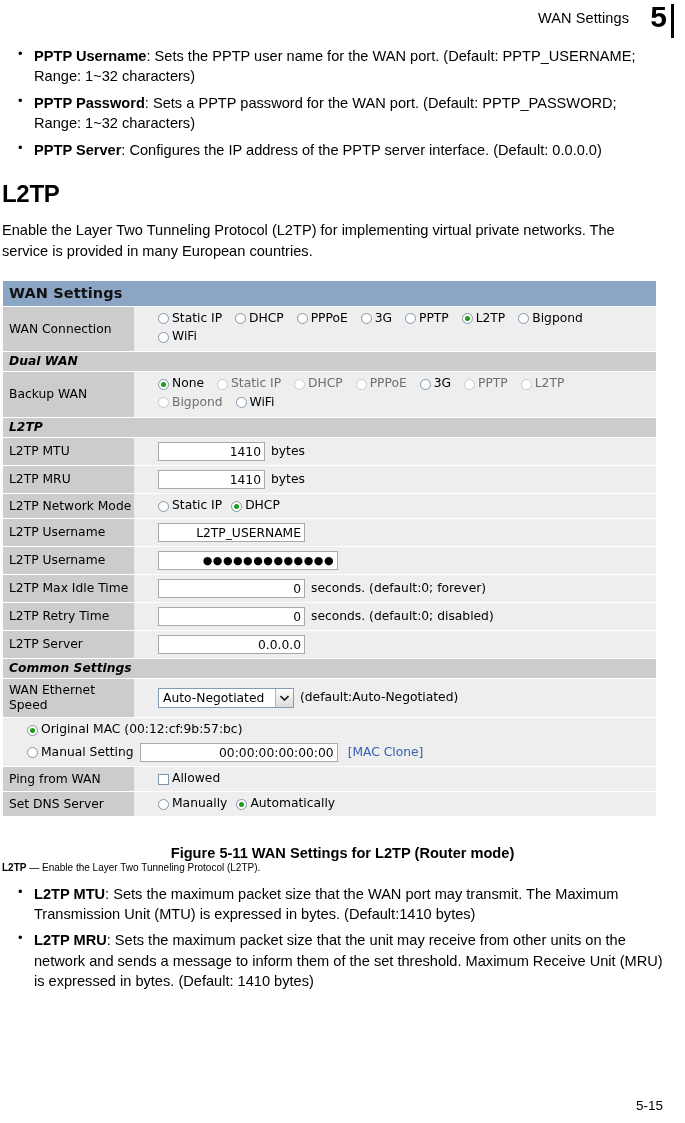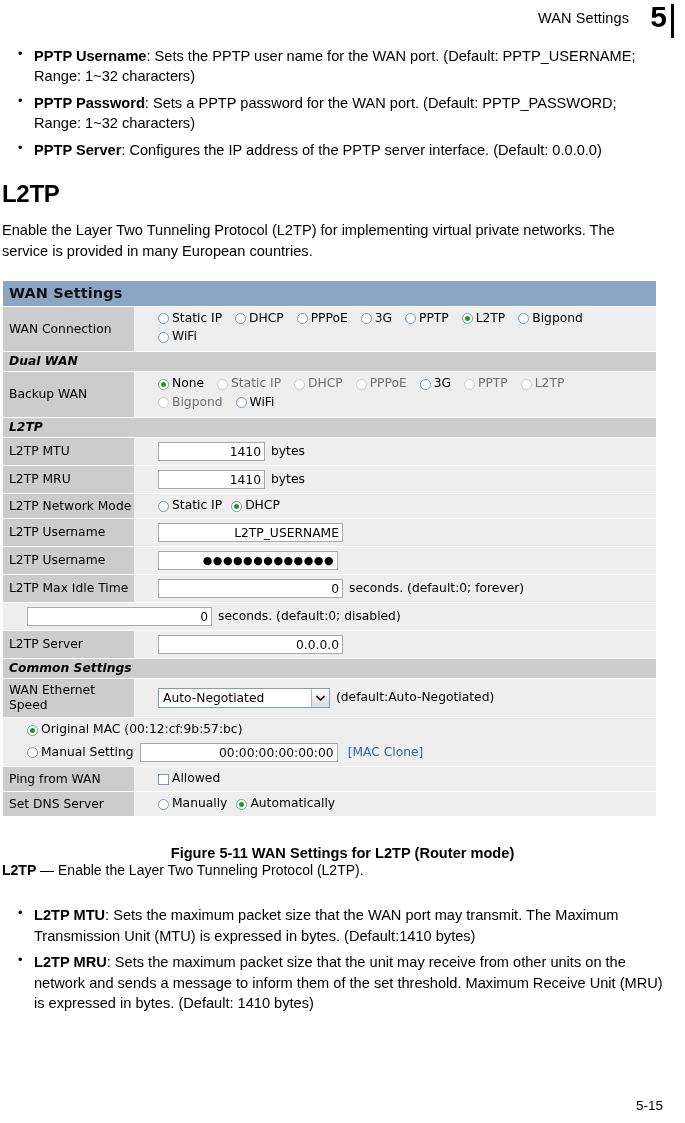--- a/index.html
+++ b/index.html
@@ -188,34 +188,34 @@
     padding: 1px 3px;
     box-sizing: border-box;
     height: 19px;
     line-height: 16px;
     color: #000;
     margin-right: 6px;
     text-align: right;
   }
   .w-small { width: 107px; }
   .w-med   { width: 180px; }
-  .w-wide  { width: 185px; }
+  .w-wide  { width: 147px; }
   .w-mac   { width: 198px; }
   .pw-dots { letter-spacing: 0.5px; font-size: 11px; }
 
   .unit { font-size: 12.3px; }
 
   
   .sel {
     display: inline-flex;
     align-items: stretch;
     border: 1px solid #7f9db9;
     background: #ffffff;
     height: 20px;
-    width: 172px;
+    width: 136px;
     box-sizing: border-box;
     margin-right: 6px;
     vertical-align: middle;
   }
   .sel .sel-txt {
     flex: 1 1 auto;
     font-size: 12.3px;
     padding: 1px 4px;
     line-height: 17px;
     white-space: nowrap;
@@ -241,21 +241,21 @@
   .mac-line .opt { margin-right: 6px; }
 
   
   .caption {
     margin: 28px 0 0 0;
     text-align: center;
     font-size: 14.6px;
     font-weight: bold;
   }
   .after-fig { margin-top: 16px; }
-  .lead { margin: 0 34px 24px 2px; font-size: 14px; line-height: 1.42; }
+  .lead { margin: 0 34px 8px 2px; font-size: 10px; line-height: 1.42; }
 
   .page-num {
     position: absolute;
     bottom: 10px;
     right: 22px;
     font-size: 13.5px;
   }
 </style>
 </head>
 <body>
@@ -423,20 +423,21 @@
 
     <div class="row">
       <div class="lbl">L2TP Max Idle Time</div>
       <div class="val">
         <span class="tinput w-wide">0</span>
         <span class="unit">seconds. (default:0; forever)</span>
       </div>
     </div>
 
     <div class="row">
+      <div class="lbl">L2TP Retry Time</div>
       <div class="val">
         <span class="tinput w-wide">0</span>
         <span class="unit">seconds. (default:0; disabled)</span>
       </div>
     </div>
 
     <div class="row">
       <div class="lbl">L2TP Server</div>
       <div class="val">
         <span class="tinput w-wide">0.0.0.0</span>

